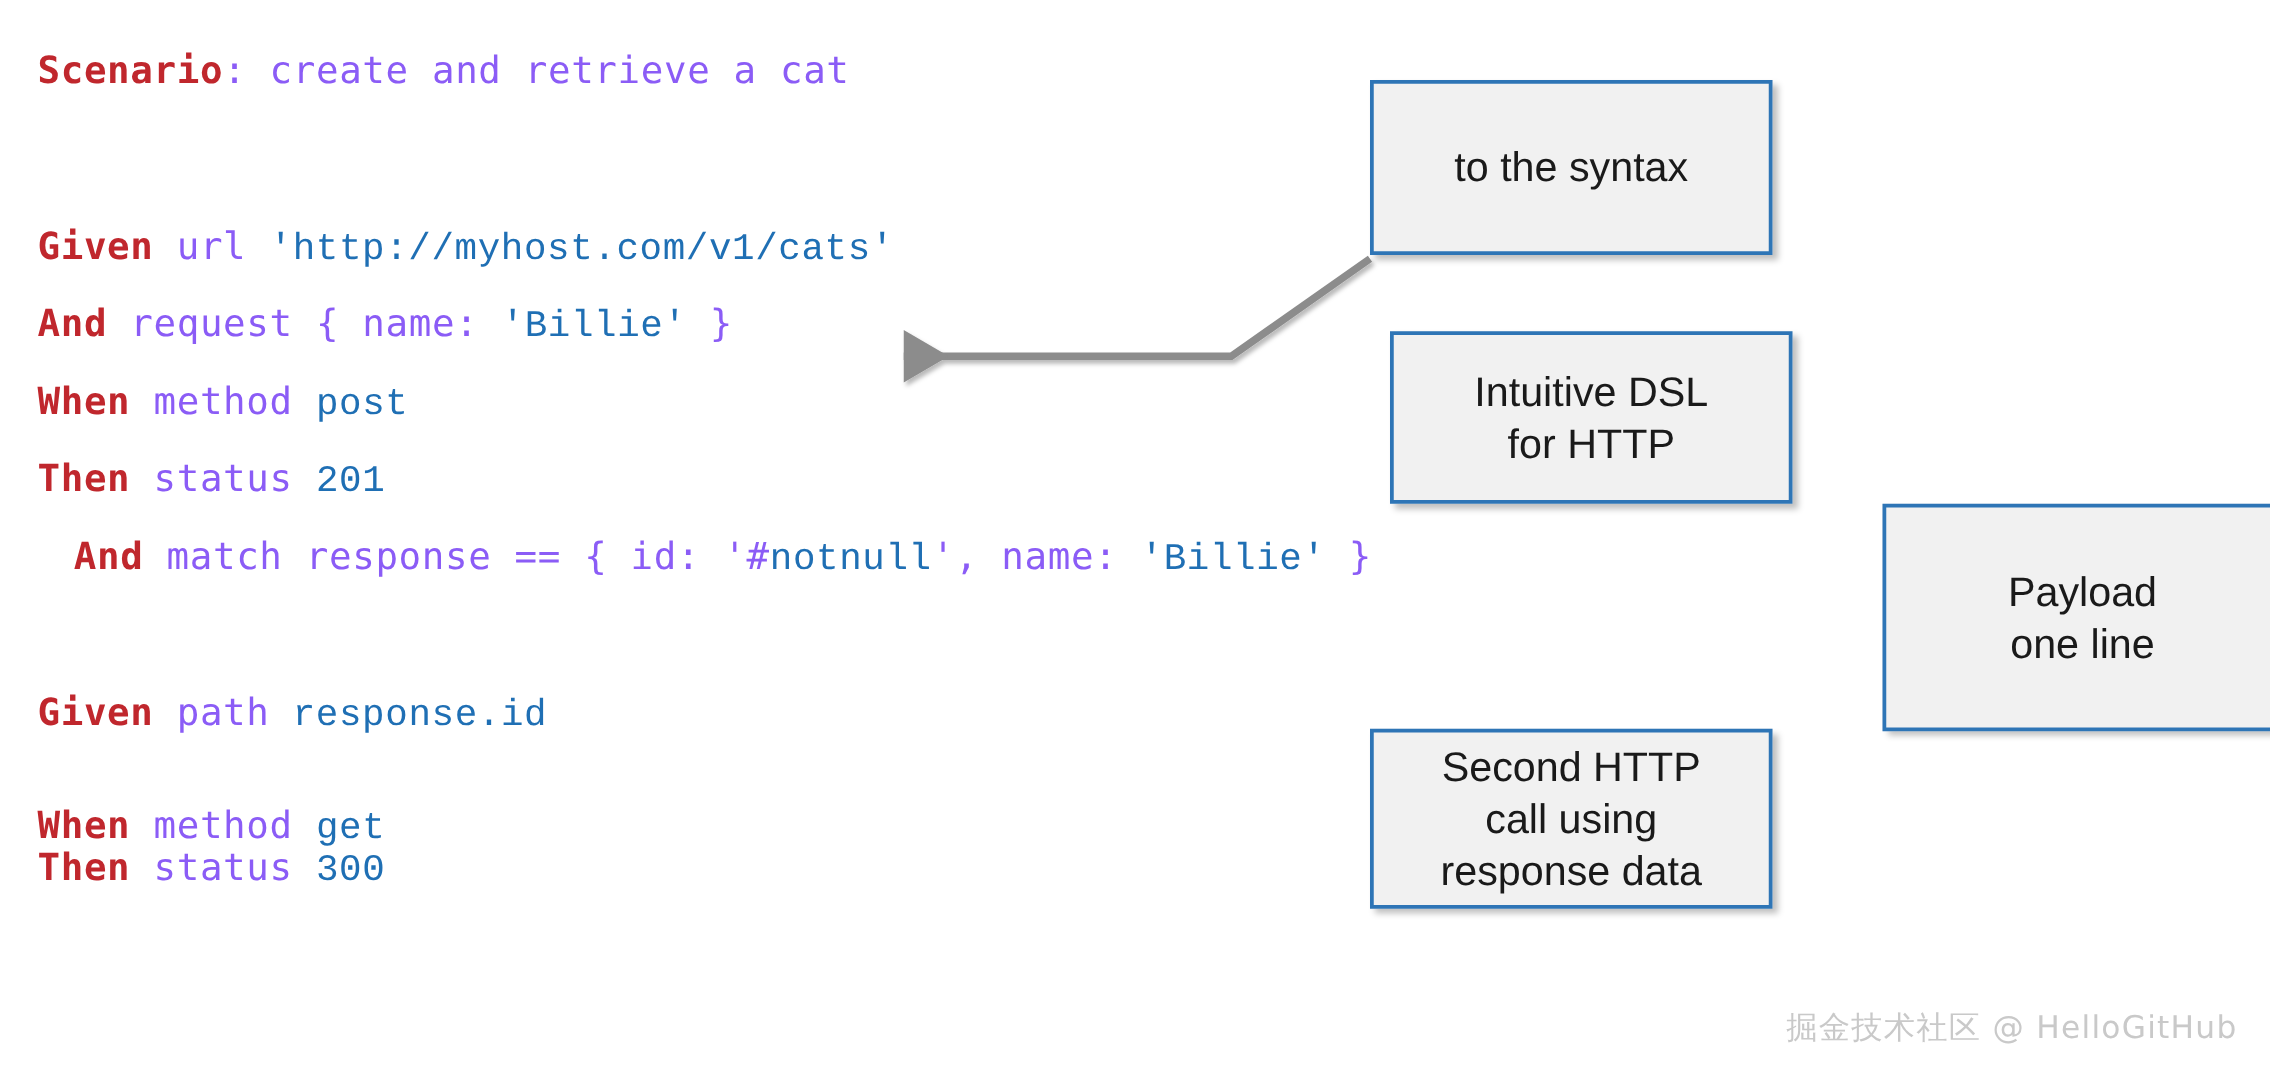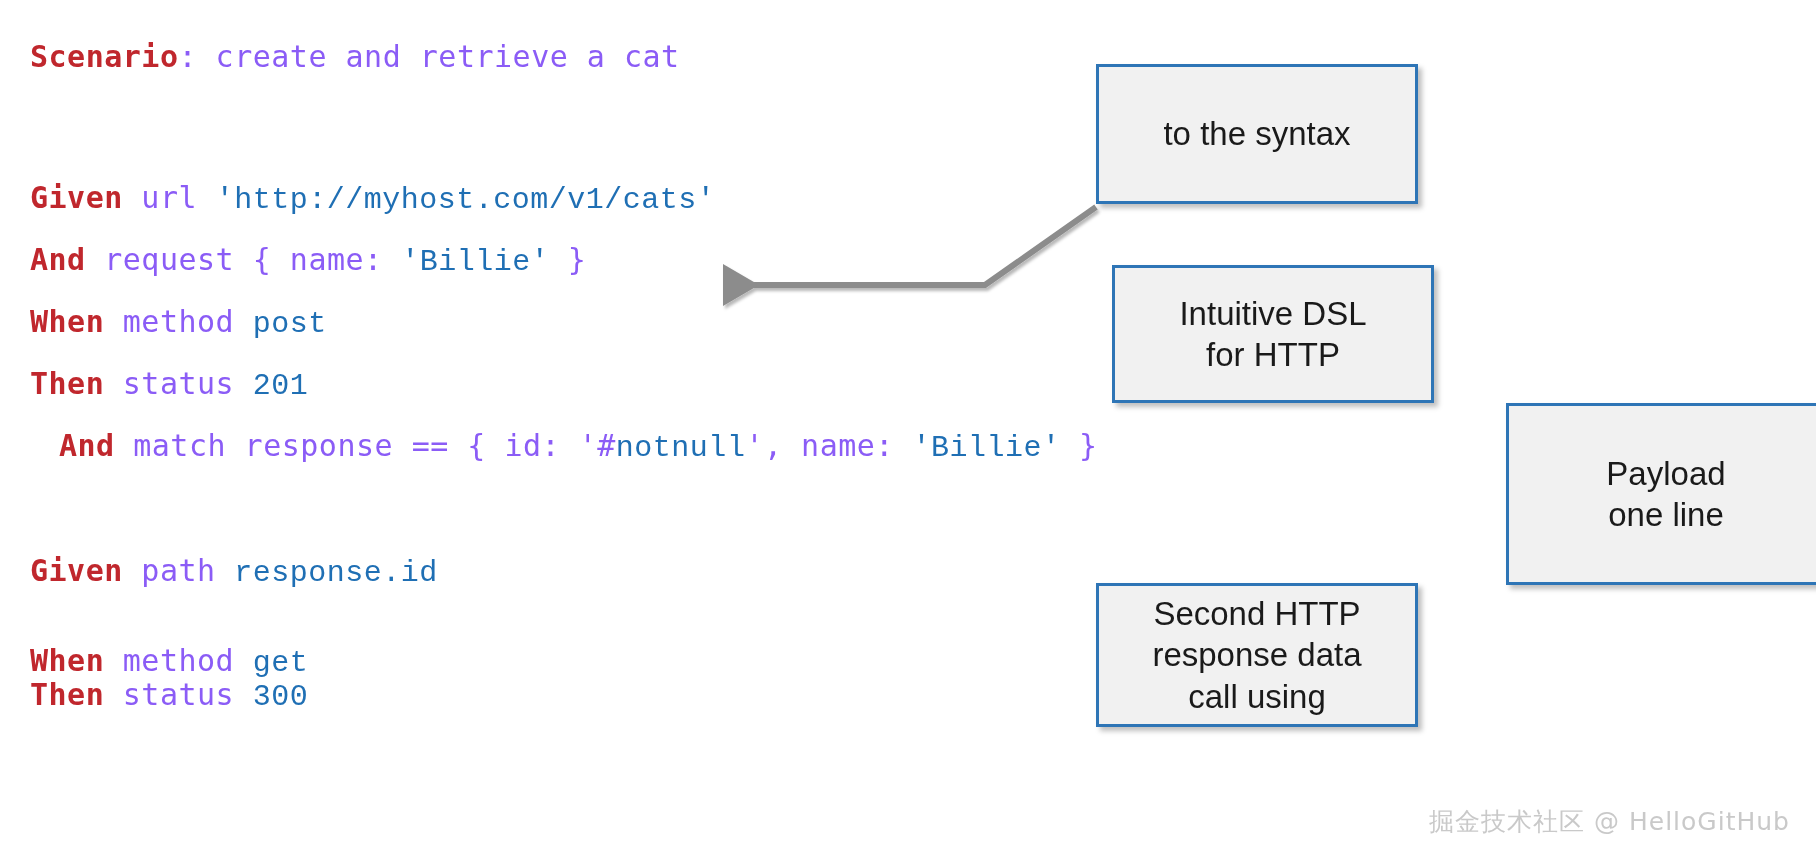--- a/index.html
+++ b/index.html
@@ -156,20 +156,20 @@
   <div class="callout" id="callout-payload">
     <div>
       <span>Payload</span>
       <span>one line</span>
     </div>
   </div>
 
   <div class="callout" id="callout-second">
     <div>
       <span>Second HTTP</span>
+      <span>call using</span>
       <span>response data</span>
-      <span>call using</span>
     </div>
   </div>
 
   <div id="watermark">掘金技术社区 @ HelloGitHub</div>
 
 </div>
 
 </body></html>

